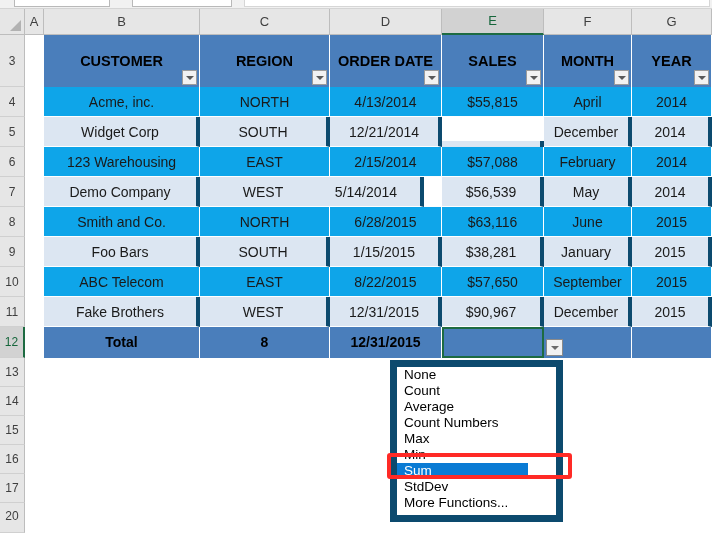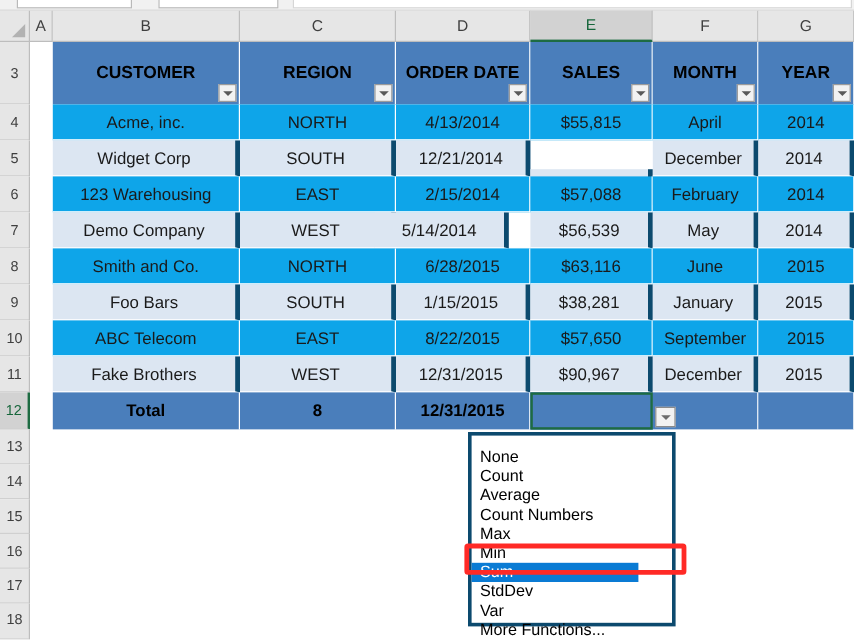--- a/index.html
+++ b/index.html
@@ -183,23 +183,23 @@
     position: absolute;
     background: #ffffff;
   }
 
   
   .dropdown {
     position: absolute;
     left: 390px; top: 360px;
     width: 173px; height: 162px;
     background: #ffffff;
-    border: 3px solid #0c4a6e;
+    border: 7px solid #0c4a6e;
     z-index: 20;
-    padding: 10px 0 0 0;
+    padding: 0 0 0 0;
   }
   .dd-item {
     height: 16px;
     line-height: 16px;
     padding-left: 7px;
     font-size: 13.5px;
     color: #000000;
     white-space: nowrap;
     font-family: "Liberation Sans", sans-serif;
   }
@@ -252,21 +252,21 @@
   <div class="rowhead" style="top:207px; height:30px; line-height:30px;">8</div>
   <div class="rowhead" style="top:237px; height:30px; line-height:30px;">9</div>
   <div class="rowhead" style="top:267px; height:30px; line-height:30px;">10</div>
   <div class="rowhead" style="top:297px; height:30px; line-height:30px;">11</div>
   <div class="rowhead sel" style="top:327px; height:31px; line-height:31px;">12</div>
   <div class="rowhead" style="top:358px; height:29px; line-height:29px;">13</div>
   <div class="rowhead" style="top:387px; height:29px; line-height:29px;">14</div>
   <div class="rowhead" style="top:416px; height:29px; line-height:29px;">15</div>
   <div class="rowhead" style="top:445px; height:29px; line-height:29px;">16</div>
   <div class="rowhead" style="top:474px; height:29px; line-height:29px;">17</div>
-  <div class="rowhead" style="top:503px; height:30px; line-height:26px;">18</div>
+  <div class="rowhead" style="top:503px; height:30px; line-height:26px;">20</div>
 
   <div class="cell blank-white" style="left:26px; top:35px; width:18px; height:498px;"></div>
 
   <div class="cell hdr" style="left:44px;  top:35px; width:156px; height:52px; line-height:52px;">
     <span>CUSTOMER</span>
     <span class="filter-btn"></span>
   </div>
   <div class="cell hdr" style="left:200px; top:35px; width:130px; height:52px; line-height:52px;">
     <span>REGION</span>
     <span class="filter-btn"></span>
@@ -354,20 +354,19 @@
   <div class="dropdown">
     <div id="dd-list">
         <div class="dd-item">None</div>
         <div class="dd-item">Count</div>
         <div class="dd-item">Average</div>
         <div class="dd-item">Count Numbers</div>
         <div class="dd-item">Max</div>
         <div class="dd-item">Min</div>
         <div class="dd-item selected">Sum</div>
         <div class="dd-item">StdDev</div>
-        <div class="dd-item">Var</div>
         <div class="dd-item">More Functions...</div>
       </div>
   </div>
 
   <div class="annot-box"></div>
 
 </div>
 
 </body></html>

